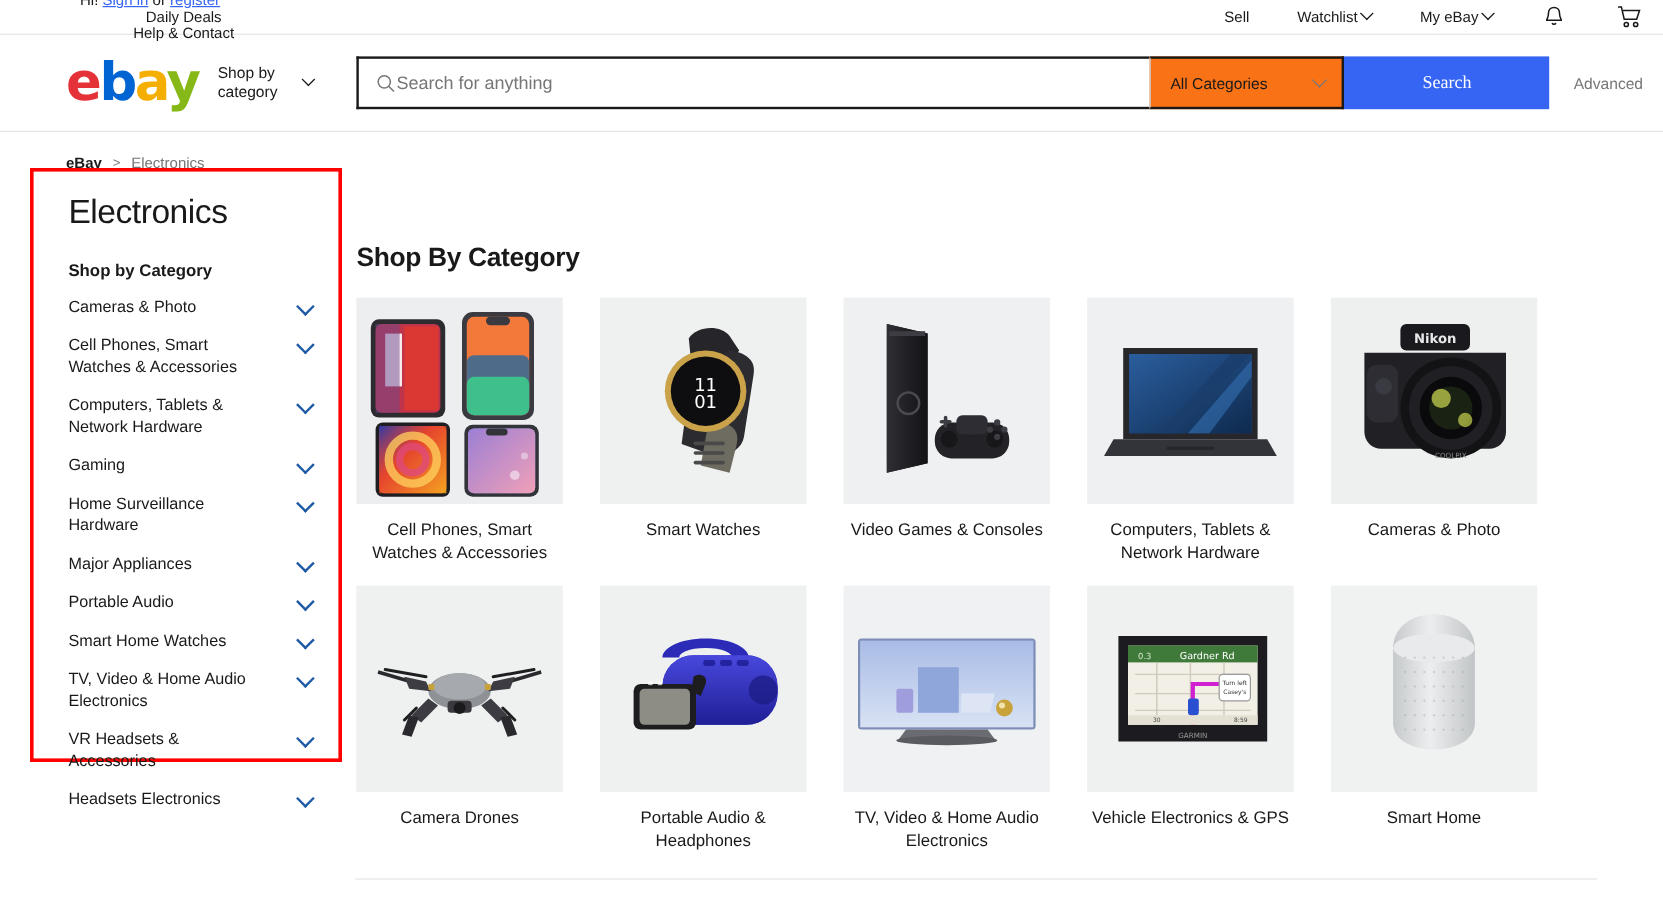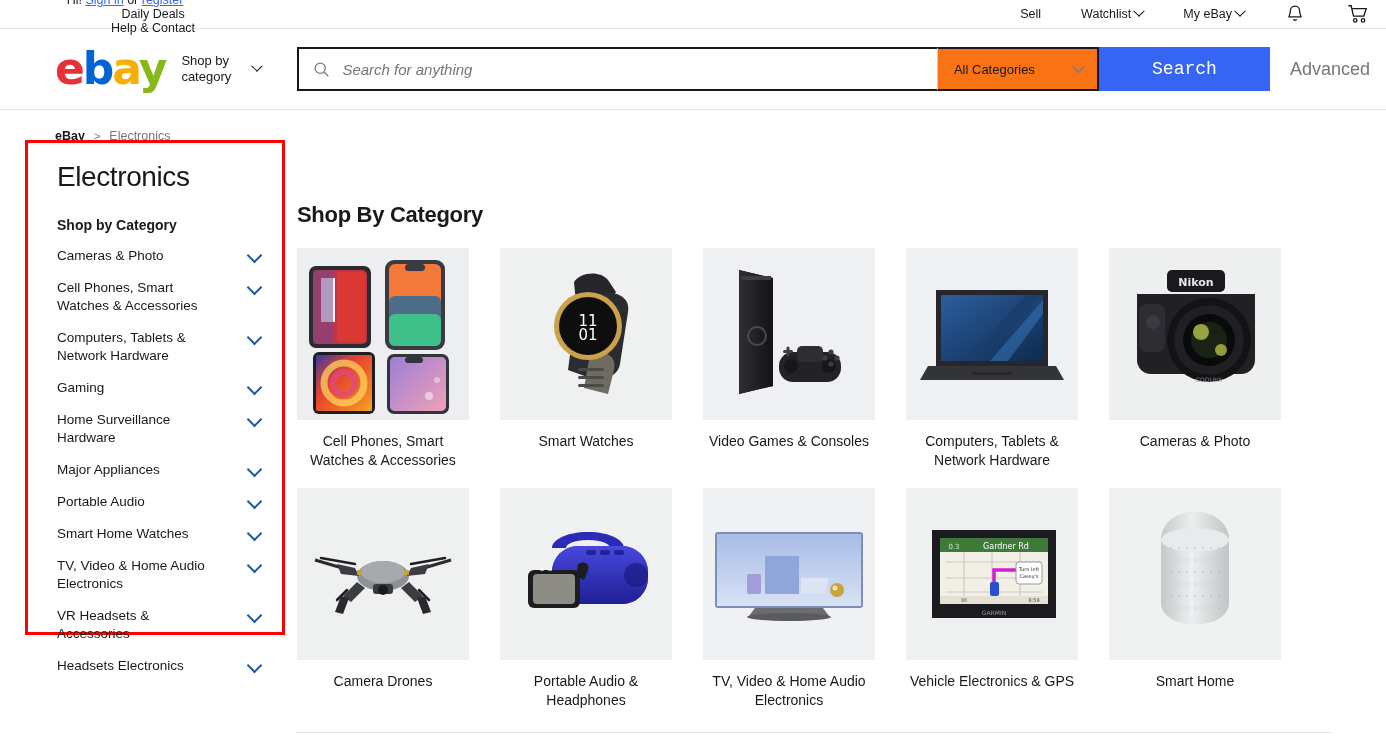--- a/index.html
+++ b/index.html
@@ -93,24 +93,22 @@
   .search-field {
     flex: 1;
     border: 2px solid #191919;
     border-right: none;
     display: flex;
     align-items: center;
     padding: 0 14px;
     background: #fff;
   }
   .search-field .ph {
-    margin-left: 12px;
     color: #767676;
     font-size: 15px;
-    font-style: italic;
   }
   .cat-select {
     width: 162px;
     border: 2px solid #191919;
     border-left: 1px solid #cdcdcd;
     display: flex;
     align-items: center;
     justify-content: space-between;
     padding: 0 14px 0 16px;
     font-size: 13px;
@@ -122,27 +120,27 @@
     width: 9px; height: 9px;
     border-right: 1.3px solid #767676;
     border-bottom: 1.3px solid #767676;
     transform: rotate(45deg) translate(-2px,-2px);
   }
   .search-btn {
     width: 171px;
     background: #3665f3;
     color: #fff;
     border: none;
-    font-size: 18px;
-    font-family: Liberation Mono, monospace;
+    font-size: 15px;
+    font-family: Liberation Serif, serif;
     cursor: pointer;
   }
   .advanced {
     margin-left: 20px;
-    font-size: 18px;
+    font-size: 13px;
     color: #767676;
     cursor: pointer;
     white-space: nowrap;
   }
 
   
   .breadcrumb {
     padding: 22px 0 0 55px;
     font-size: 12.5px;
     display: flex;

